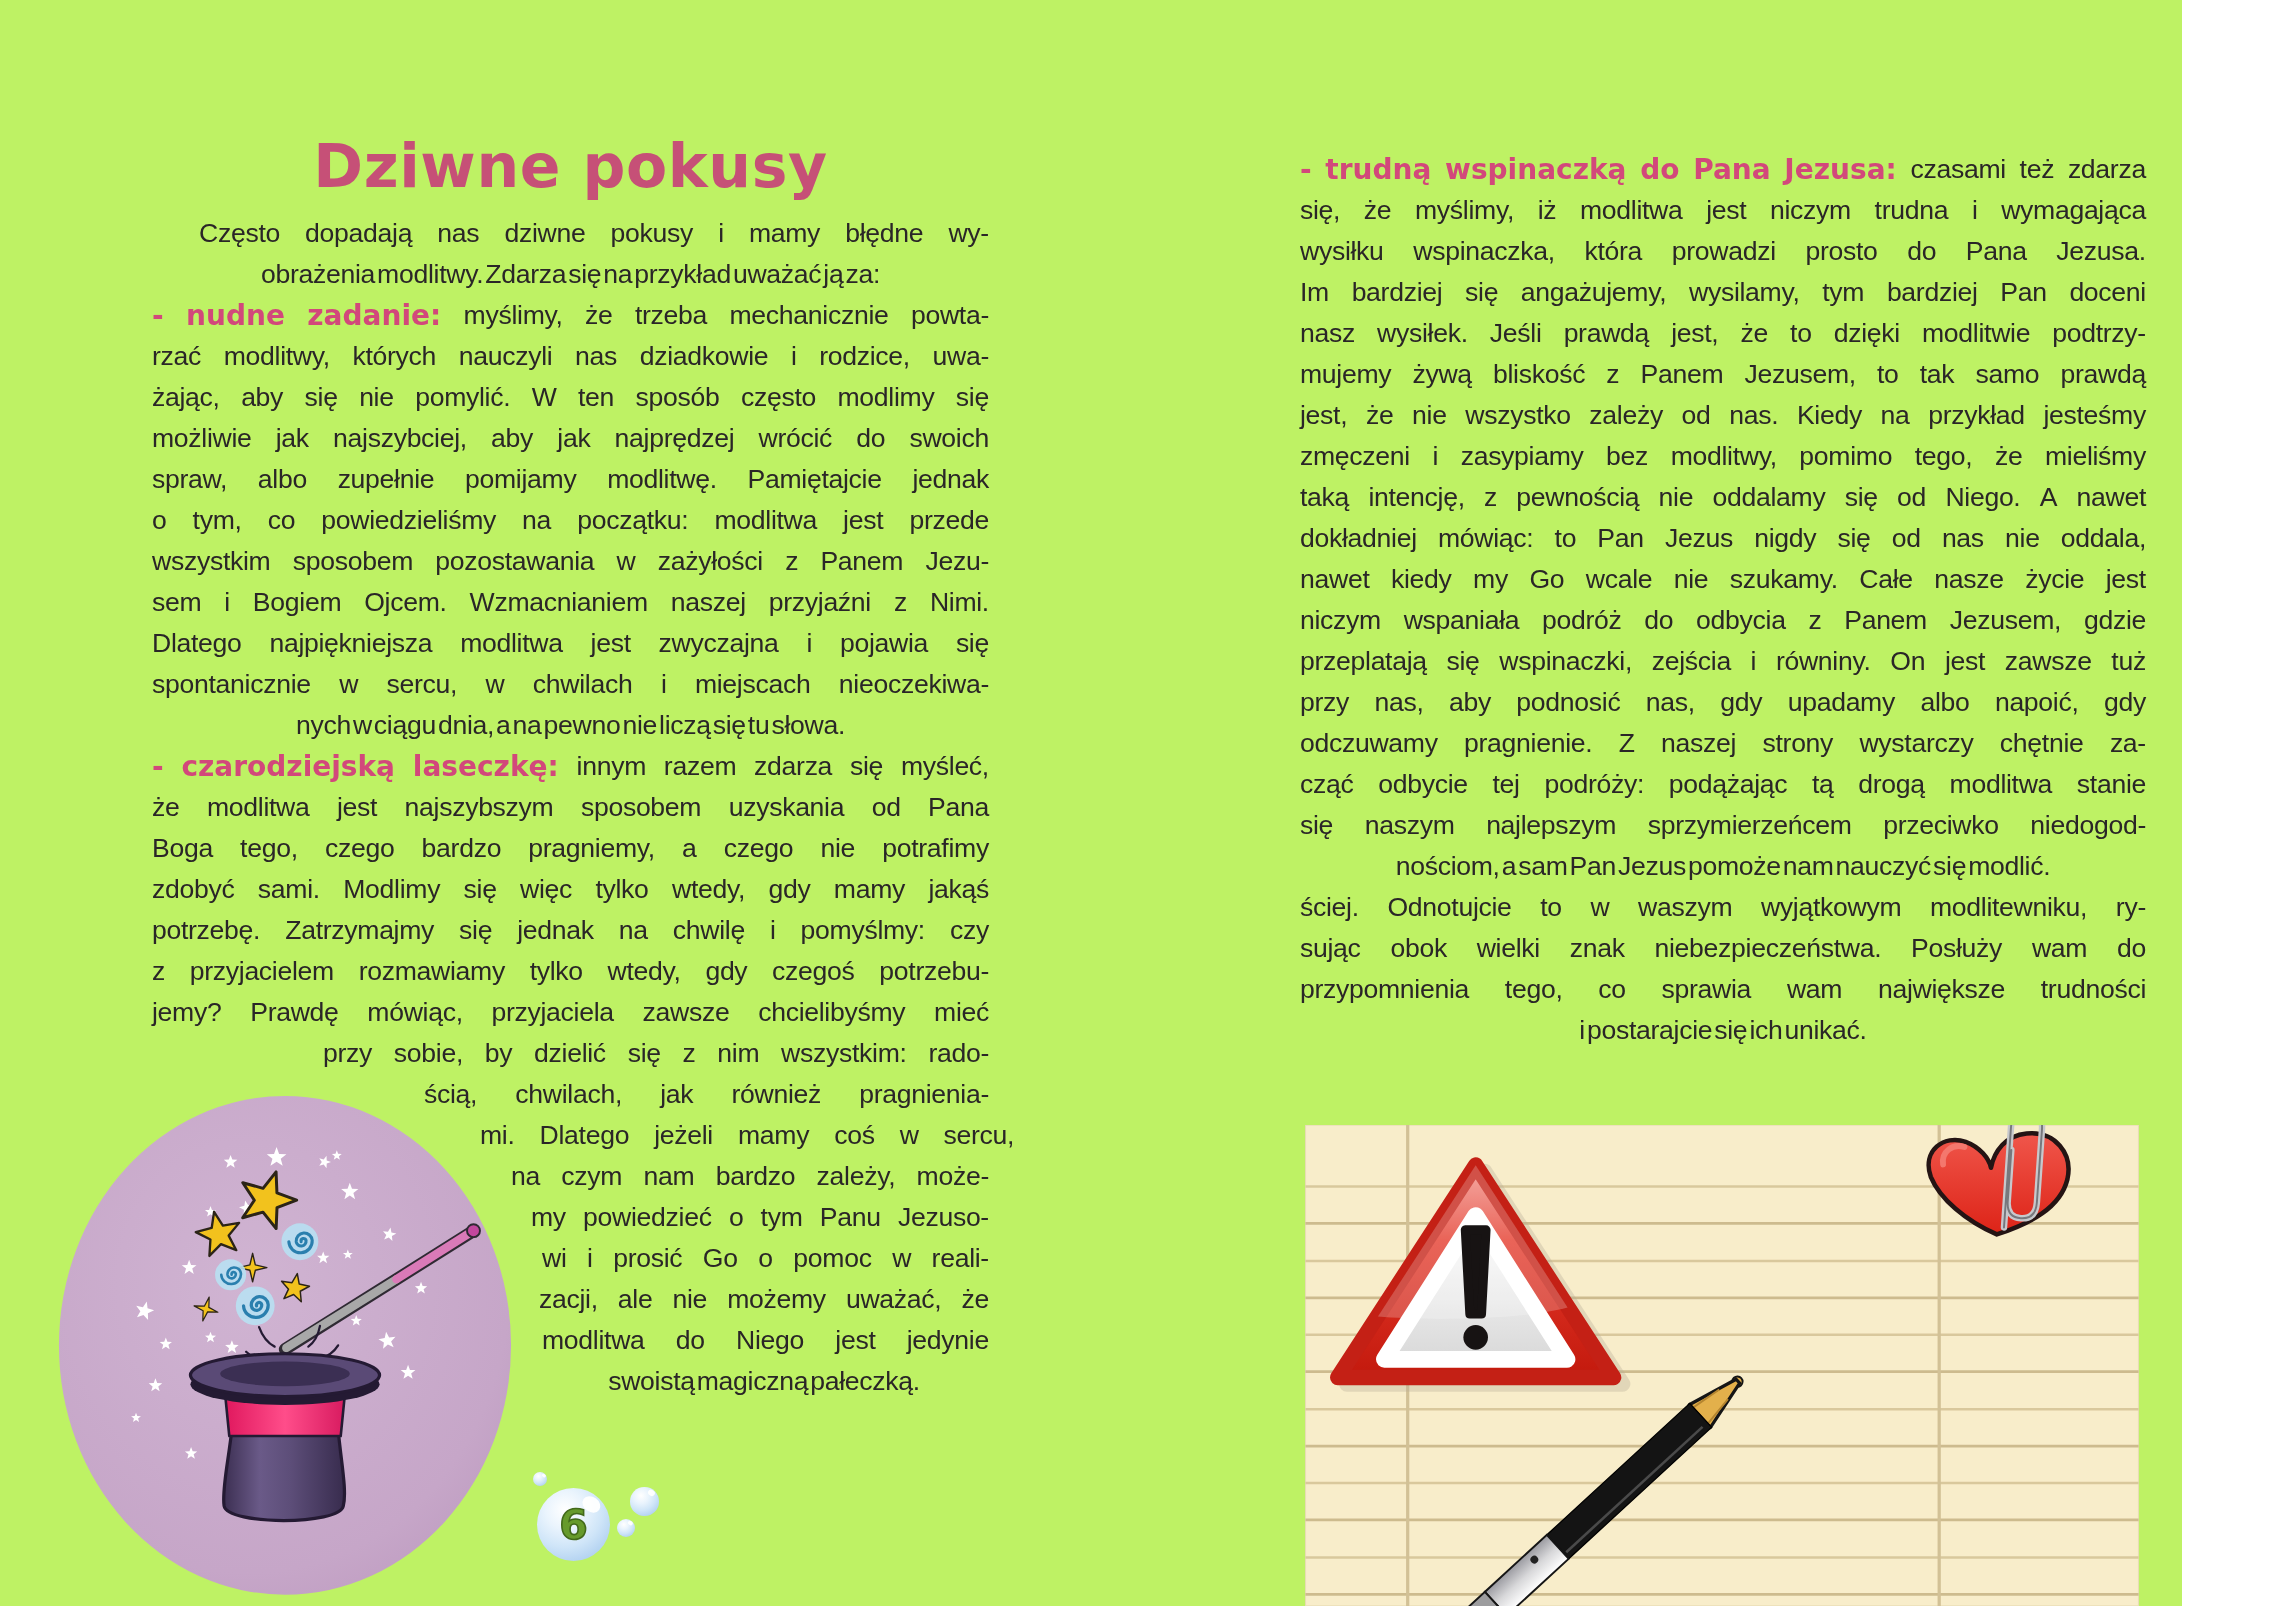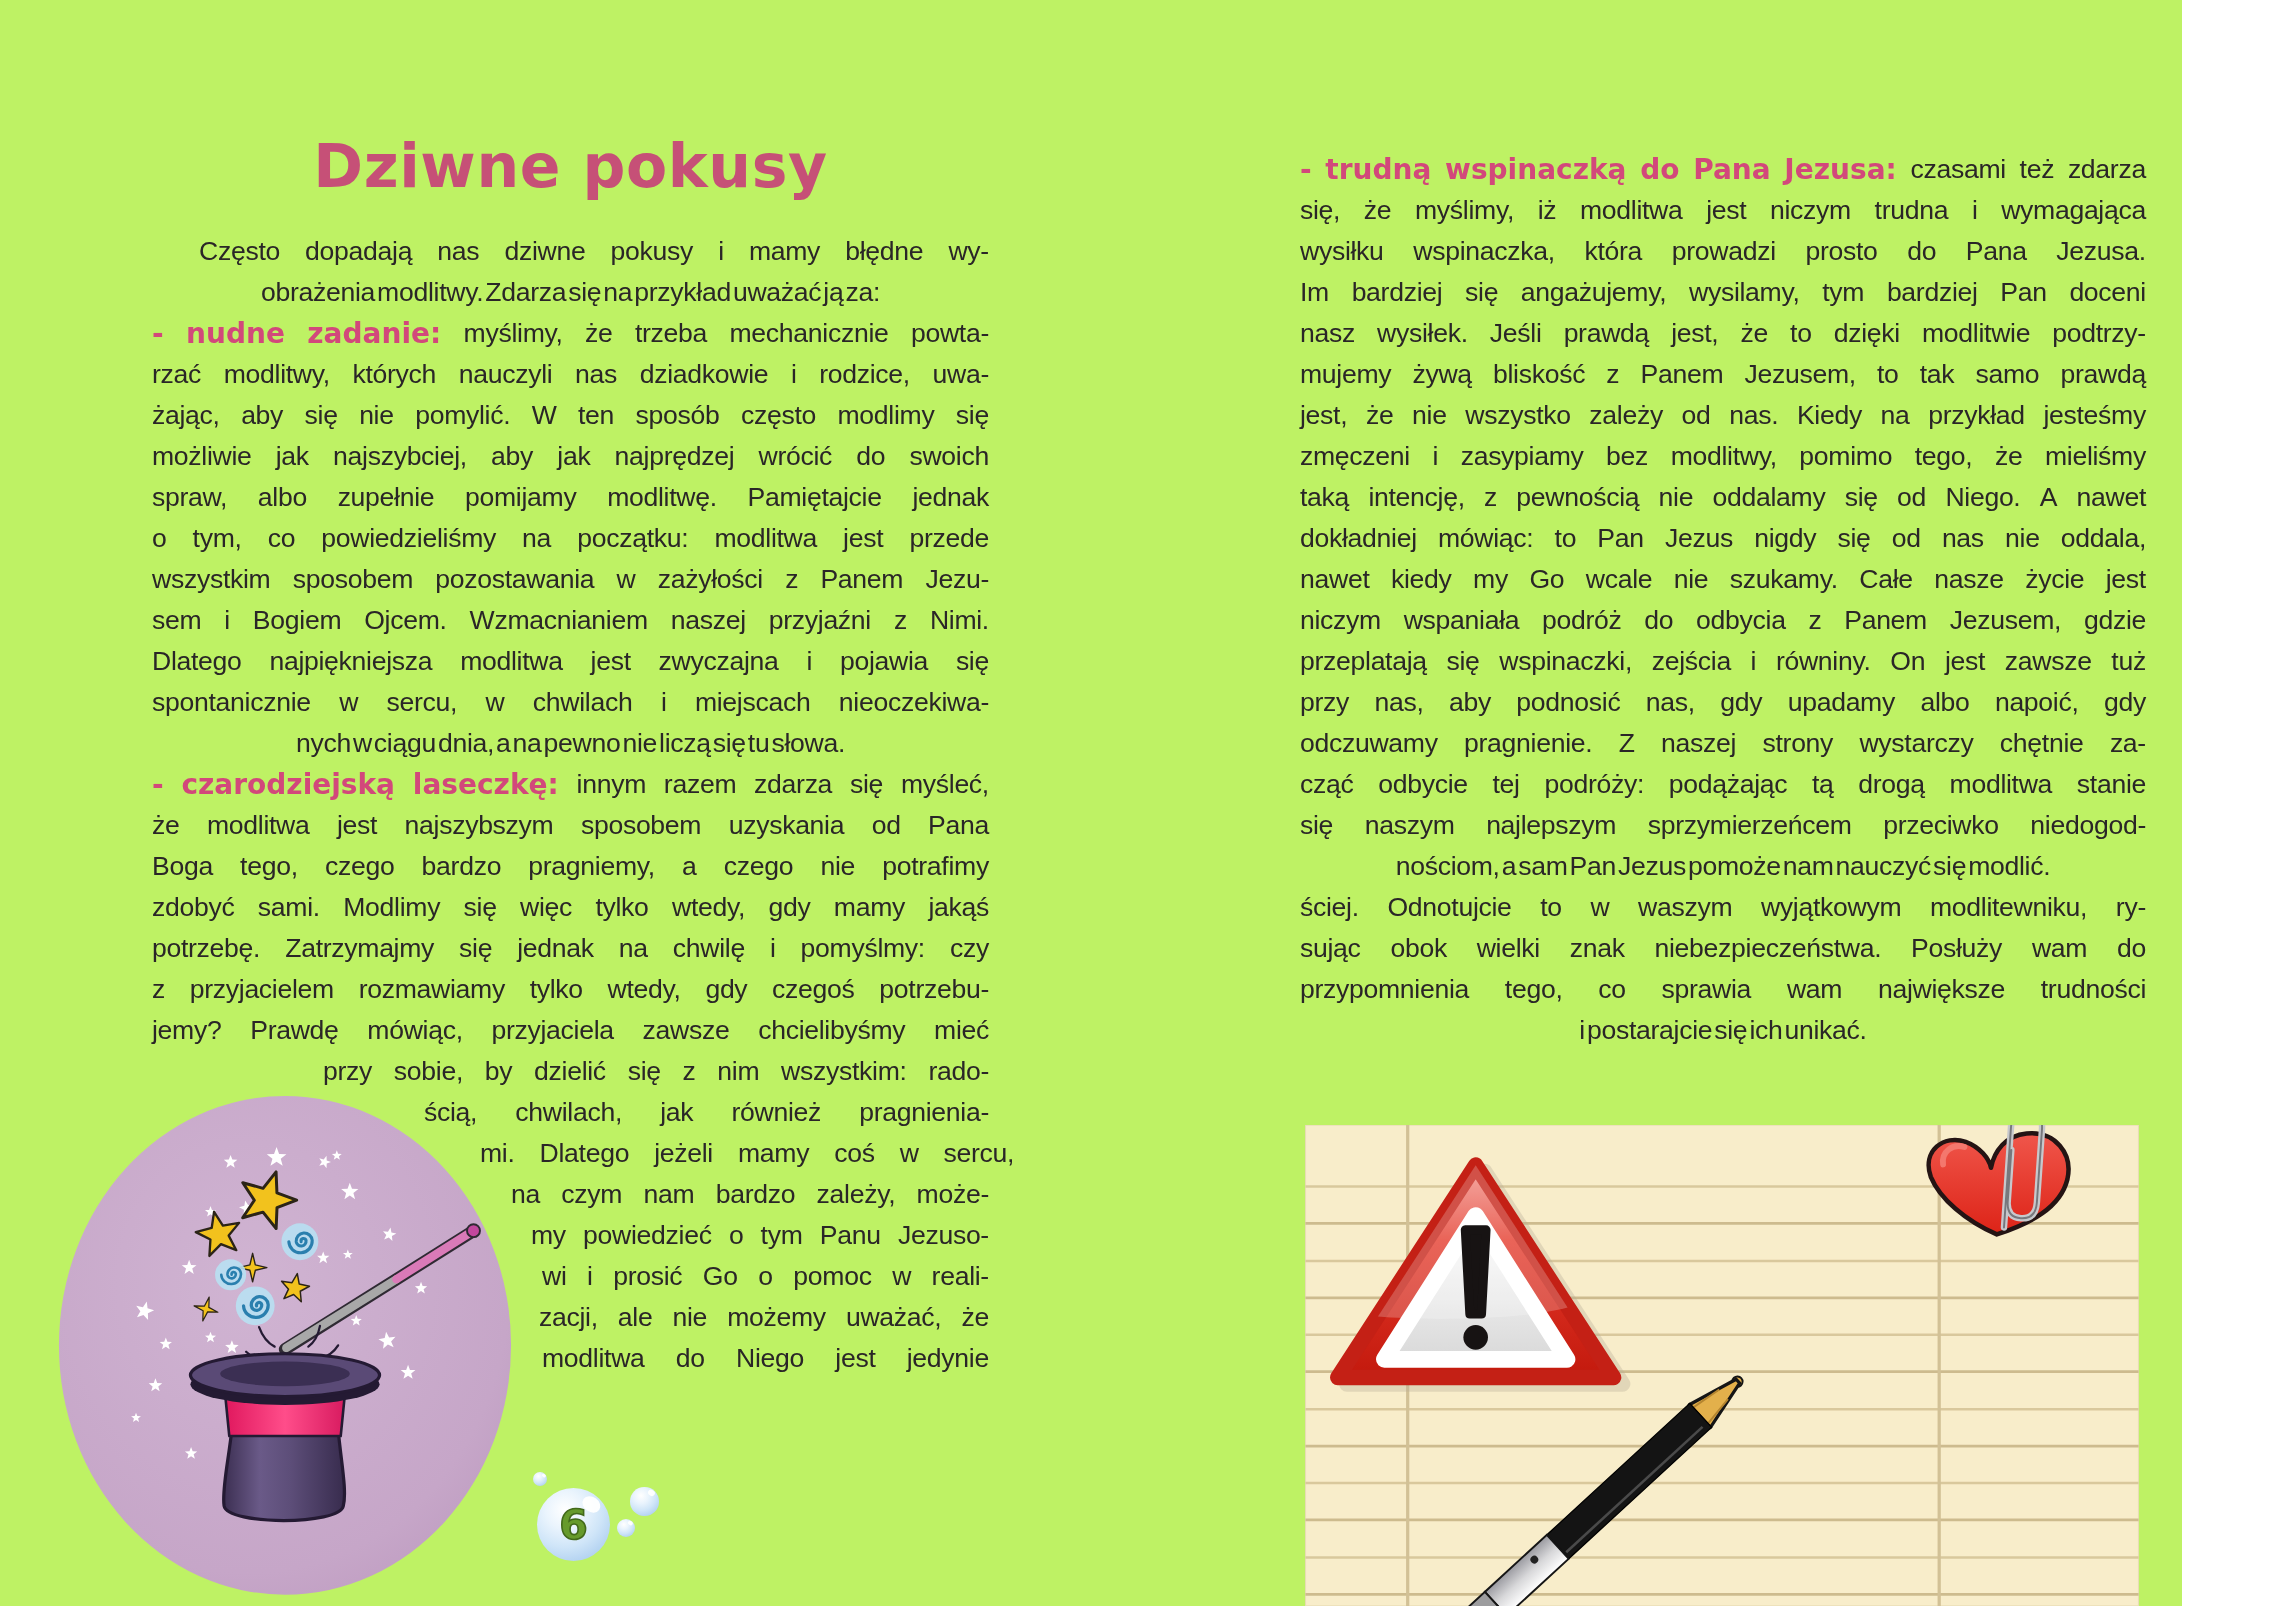--- a/index.html
+++ b/index.html
@@ -2,21 +2,21 @@
 <html lang="pl" style="font-size:10.4px"><head>
 <meta charset="utf-8">
 <style>
   html,body{margin:0;padding:0;background:#ffffff;}
   .spread{position:relative;width:2182px;height:1607px;background:#bef264;overflow:hidden;
           font-family:"Liberation Sans",sans-serif;}
   .page-title{position:absolute;left:152px;top:91px;width:837px;text-align:center;
           font-family:"DejaVu Sans",sans-serif;font-weight:bold;font-size:60px;
           letter-spacing:0.6px;color:#c65077;}
   .textcol{position:absolute;color:#2a2627;font-size:26.6px;letter-spacing:-0.3px;}
-  #left-lines{left:152px;top:231px;width:837px;}
+  #left-lines{left:152px;top:213px;width:837px;}
   #right-lines{left:1300px;top:149px;width:846px;}
   .line{display:flex;justify-content:space-between;height:41px;align-items:center;white-space:nowrap;}
   .line.ragged{justify-content:center;gap:2px;}
   .line span{flex:0 0 auto;}
   span.pink{color:#d2487b;font-weight:bold;font-family:"DejaVu Sans",sans-serif;
           font-size:28px;letter-spacing:0;}
   .illu{position:absolute;}
   .bubble{position:absolute;border-radius:50%;
           background:radial-gradient(circle at 38% 30%, #ffffff 0%, #eaf4fd 28%, #cfe5f8 55%, #abcdef 85%, #9fc6ec 100%);}
   .bubble::after{content:"";position:absolute;right:12%;top:12%;width:26%;height:20%;
@@ -308,20 +308,25 @@
           <span>możemy</span>
           <span>uważać,</span>
           <span>że</span>
         </div>
         <div class="line" style="margin-left: 390px;">
           <span>modlitwa</span>
           <span>do</span>
           <span>Niego</span>
           <span>jest</span>
           <span>jedynie</span>
+        </div>
+        <div class="line ragged" style="margin-left: 387px;">
+          <span>swoistą</span>
+          <span>magiczną</span>
+          <span>pałeczką.</span>
         </div>
       </div>
 
     <svg class="illu" style="left:58px;top:1094px" width="454" height="502" viewBox="0 0 700 775">
       <defs>
         <radialGradient id="circleG" cx="0.42" cy="0.38" r="0.8">
           <stop offset="0" stop-color="#d0b4d2"></stop>
             <stop offset="0.72" stop-color="#c6a6c8"></stop>
             <stop offset="1" stop-color="#ba97bd"></stop>
         </radialGradient>

